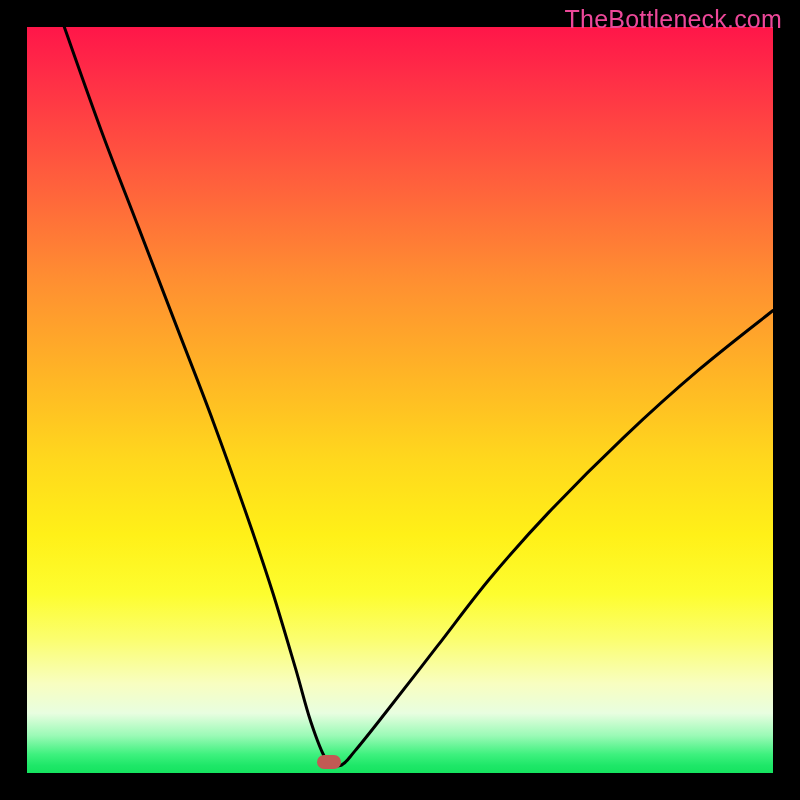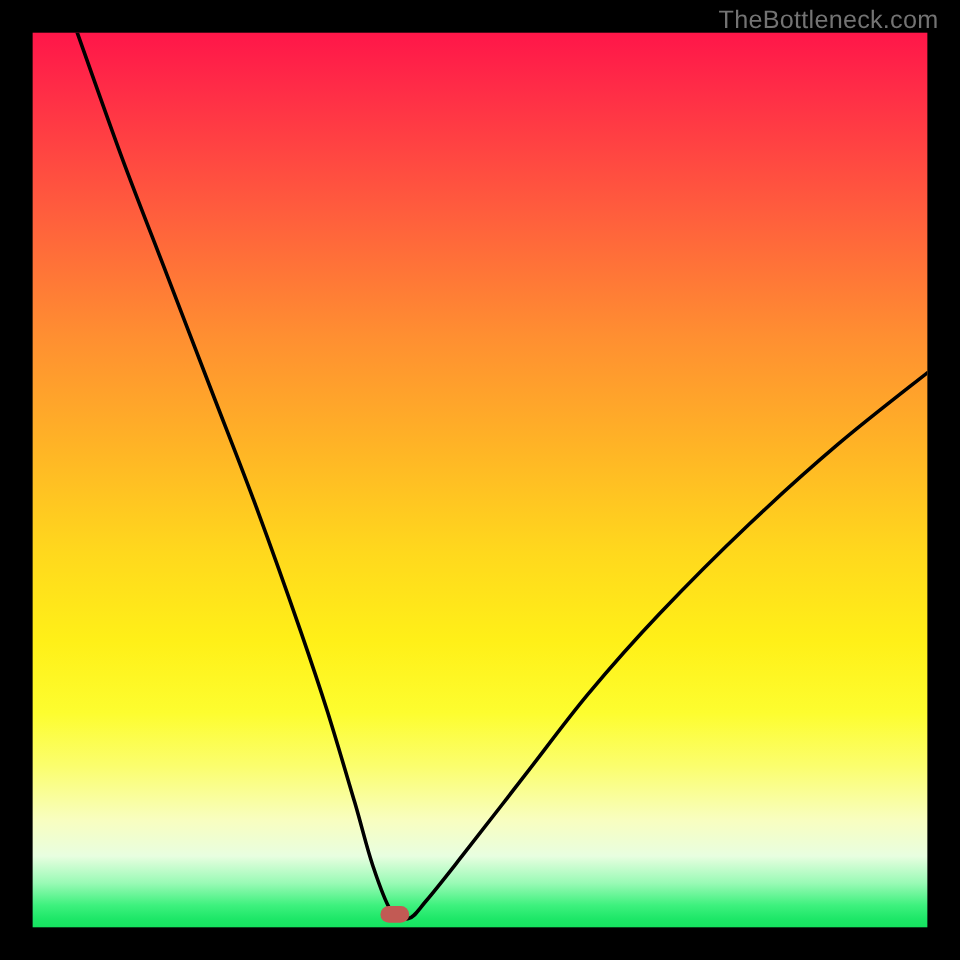--- a/index.html
+++ b/index.html
@@ -64,22 +64,22 @@
     width: 24px;
     height: 14px;
     border-radius: 7px;
     background: #c25a54;
     transform: translate(-50%, -50%);
   }
   .watermark {
     position: absolute;
     top: 5px;
     right: 18px;
-    color: #737373;
-    font-size: 21px;
+    color: #ec4899;
+    font-size: 25px;
     font-weight: 500;
     letter-spacing: 0.2px;
   }
 </style>
 </head>
 <body>
 
 <div class="frame">
   <div class="plot">
     <div class="gradient"></div>

